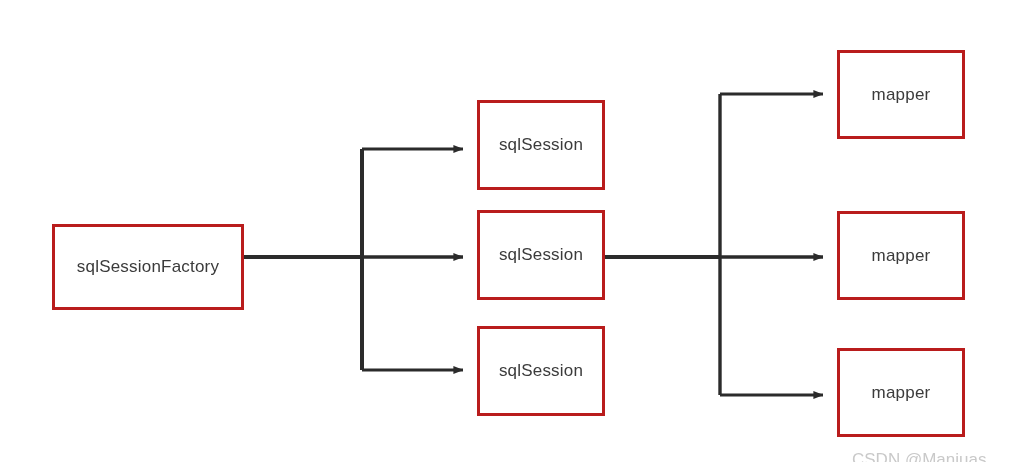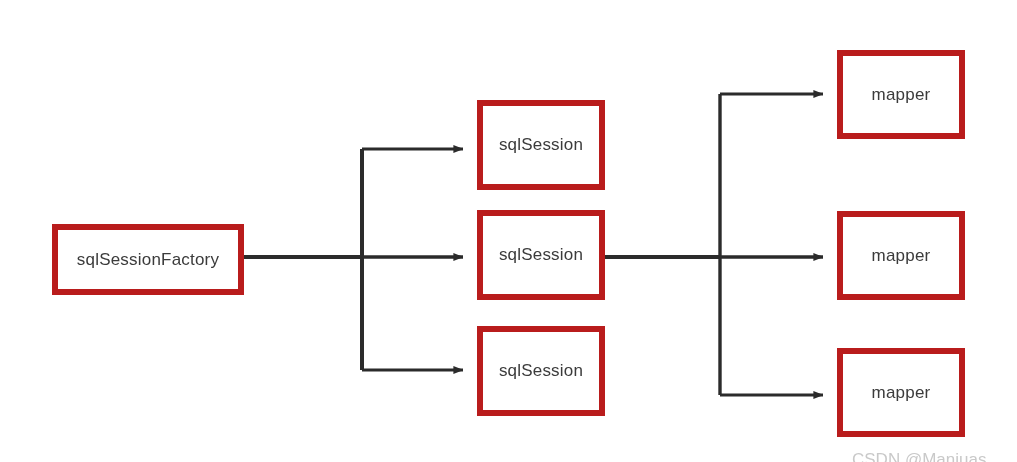--- a/index.html
+++ b/index.html
@@ -23,21 +23,21 @@
     position: absolute;
     left: 0;
     top: 0;
     width: 1017px;
     height: 462px;
   }
   .node-box {
     position: absolute;
     box-sizing: border-box;
     background: #ffffff;
-    border: 6px solid #b91c1c;
+    border: 3px solid #b91c1c;
     display: flex;
     align-items: center;
     justify-content: center;
   }
   .node-label {
     font-family: "Liberation Sans", sans-serif;
     font-size: 17px;
     color: #3b3b3b;
     letter-spacing: 0.2px;
     white-space: nowrap;
@@ -79,21 +79,21 @@
 
     <path d="M 720 94 L 720 395" fill="none" stroke="#2b2b2b" stroke-width="3.4"></path>
 
     <path d="M 720 94 L 823 94" fill="none" stroke="#2b2b2b" stroke-width="3.2" marker-end="url(#arrowhead)"></path>
 
     <path d="M 720 257 L 823 257" fill="none" stroke="#2b2b2b" stroke-width="3.4" marker-end="url(#arrowhead)"></path>
 
     <path d="M 720 395 L 823 395" fill="none" stroke="#2b2b2b" stroke-width="3.2" marker-end="url(#arrowhead)"></path>
   </svg>
 
-  <div class="node-box" style="left:52px; top:224px; width:192px; height:71px;text-align:right;">
+  <div class="node-box" style="left:52px; top:224px; width:192px; height:86px;text-align:right;">
     <span class="node-label">sqlSessionFactory</span>
   </div>
 
   <div class="node-box" style="left:477px; top:100px; width:128px; height:90px;">
     <span class="node-label">sqlSession</span>
   </div>
 
   <div class="node-box" style="left:477px; top:210px; width:128px; height:90px;">
     <span class="node-label">sqlSession</span>
   </div>

